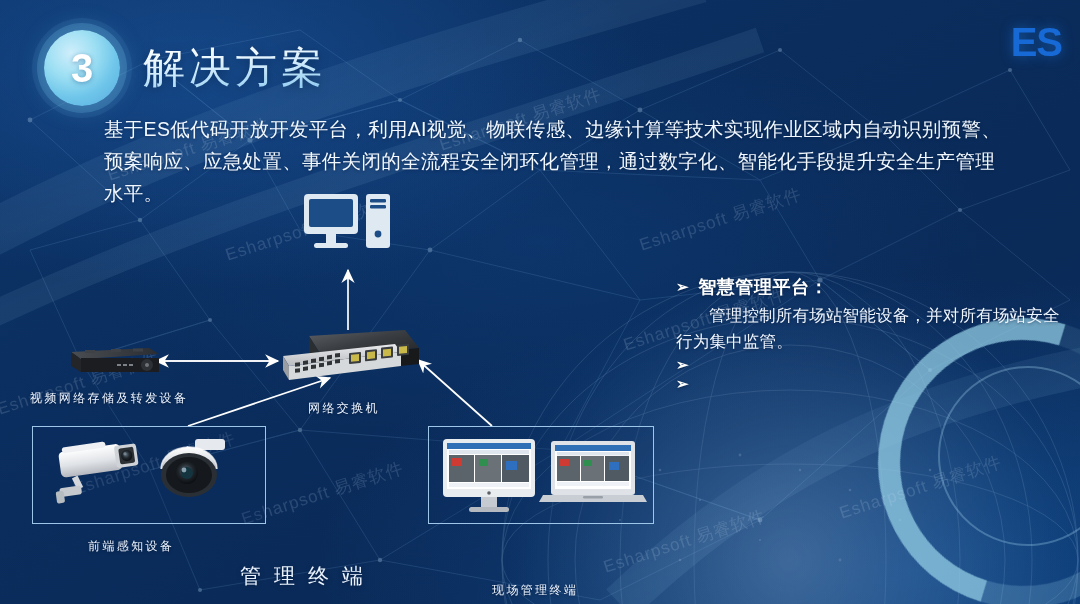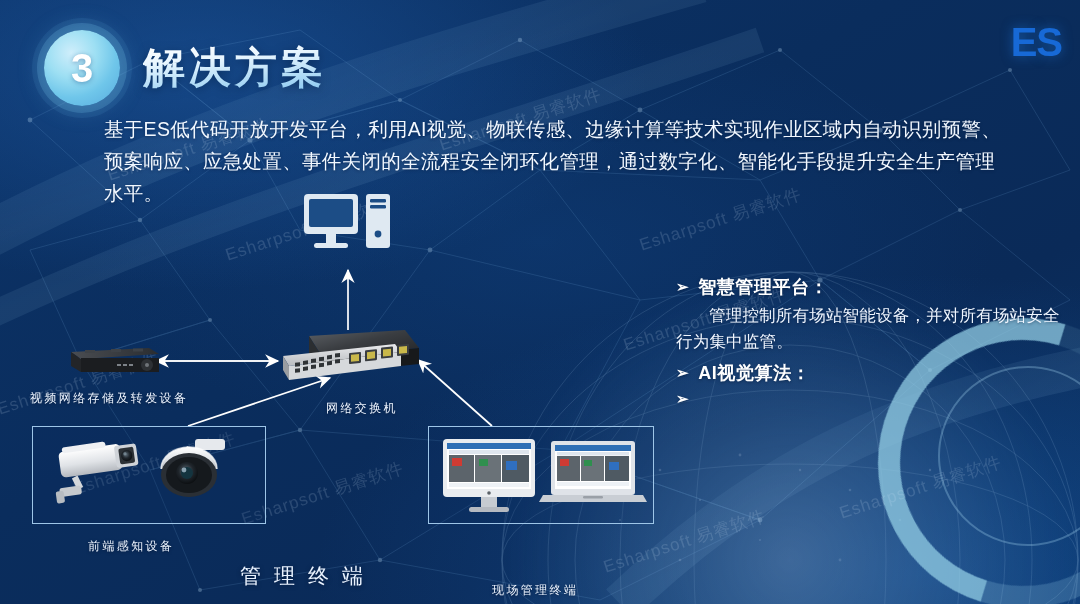--- a/index.html
+++ b/index.html
@@ -68,21 +68,21 @@
     display:flex; align-items:center; justify-content:center;
   }
   #badge .num {
     font-size:40px; font-weight:700; color:#fff; line-height:1;
     text-shadow:0 1px 5px rgba(20,70,130,.45);
   }
 
   #title {
     position:absolute; left:143px; top:40px;
     font-family:"Liberation Serif", serif;
-    font-size:42px; letter-spacing:4px; font-weight:700;
+    font-size:42px; letter-spacing:4px; font-weight:400;
     background:linear-gradient(175deg,#ffffff 8%,#e8f6ff 34%,#a9d8f5 72%,#7fc2ef 100%);
     -webkit-background-clip:text; background-clip:text; color:transparent;
     -webkit-text-fill-color:transparent;
     filter:drop-shadow(0 2px 5px rgba(0,25,60,.5));
   }
 
   #lead {
     position:absolute; left:104px; top:113px; width:910px;
     font-size:19.5px; line-height:32px; color:#f2f8ff;
     letter-spacing:.3px; text-shadow:0 1px 3px rgba(0,20,50,.45);
@@ -100,21 +100,21 @@
   
   #pc-icon { position:absolute; left:304px; top:8px; }
   #pc-caption {
     position:absolute; left:398px; top:18px;
     font-size:13.5px; line-height:22px; color:#eaf3ff; letter-spacing:2px;
     text-shadow:0 1px 3px rgba(0,15,40,.6);
   }
 
   
   #switch-wrap { position:absolute; left:283px; top:144px; }
-  #switch-label { left:308px; top:214px;margin-left:18px; }
+  #switch-label { left:308px; top:214px; }
 
   
   #nvr-wrap { position:absolute; left:63px; top:160px; }
   #nvr-label { left:30px; top:204px; }
 
   
   .panel-box {
     position:absolute; border:1.3px solid #9ec6e8;
     background:rgba(10,45,92,0.18);
   }
@@ -474,21 +474,20 @@
       <div class="p-head">
         <span class="mk">➢</span>
         <span>智慧管理平台：</span>
       </div>
       <div class="p-body">管理控制所有场站智能设备，并对所有场站安全行为集中监管。</div>
     </div>
 
     <div class="point">
       <div class="p-head">
         <span class="mk">➢</span>
-        <span>AI视觉算法：</span>
       </div>
     </div>
 
     <div class="point">
       <div class="p-head">
         <span class="mk">➢</span>
       </div>
     </div>
 
   </div>

